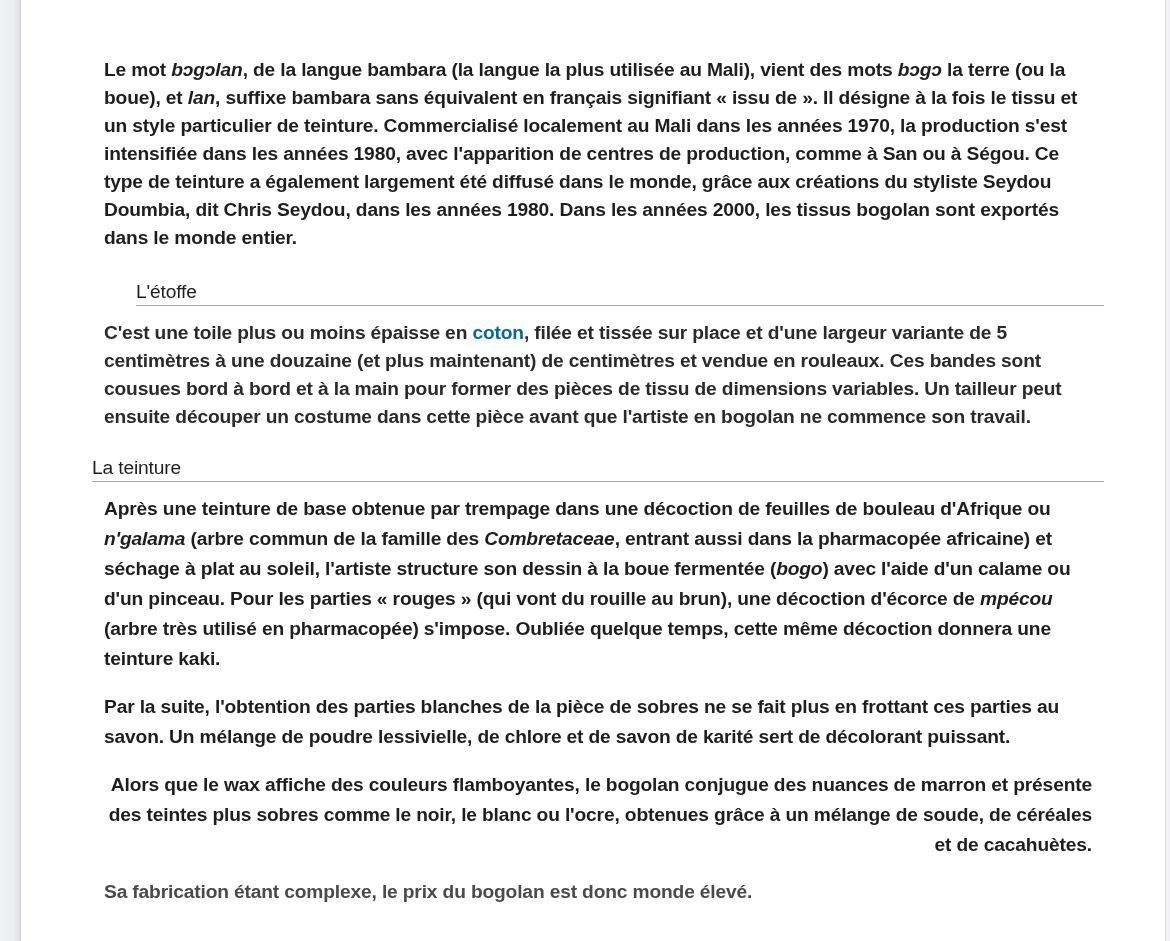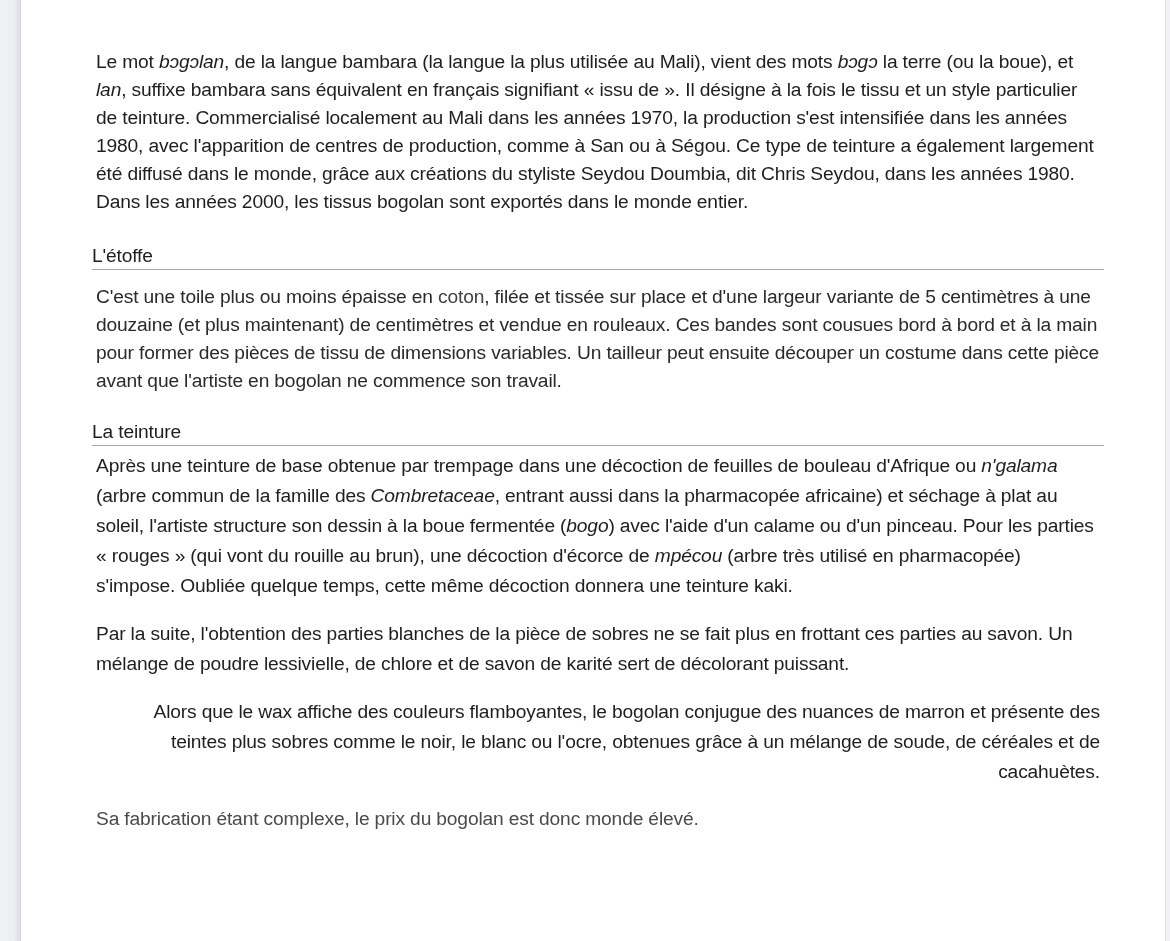--- a/index.html
+++ b/index.html
@@ -21,37 +21,37 @@
   .page {
     position: absolute; left: 22px; top: 0; width: 1142px; height: 941px;
     background: #ffffff;
   }
   .content {
     position: absolute; left: 70px; top: 44px; width: 1012px;
     color: #1e1e1e;
     font-size: 19.2px;
     letter-spacing: -0.15px;
   }
-  p { margin: 4px; }
+  p { margin: 12px; font-weight: bold; }
   .p-intro { line-height: 28px; }
   .p-etoffe { line-height: 28px; color: #2a2a2a; }
   .p-spaced { line-height: 30px; }
   .heading {
     font-size: 19.2px; color: #1e1e1e;
     border-bottom: 1px solid #a7a7a7;
     line-height: 26px; padding-bottom: 0;
   }
-  .h-etoffe { margin-top: 27px; margin-bottom: 13px; }
+  .h-etoffe { margin-top: 27px; margin-bottom: 13px; margin-left: 44px; }
   .h-teinture { margin-top: 24px; margin-bottom: 5px; }
   .gap-1 { margin-top: 18px; }
   .gap-2 { margin-top: 18px; text-align: right; }
   .gap-3 { margin-top: 18px; }
   .p-last { color: #4a4a4a; line-height: 28px; }
   i { font-style: italic; }
-  .link { color: #404040; cursor: pointer; }
+  .link { color: #0369a1; cursor: pointer; }
 </style>
 </head>
 <body>
 
 <div class="left-gutter"></div>
 <div class="right-edge"></div>
 
 <div class="page">
   <div class="content">
 

